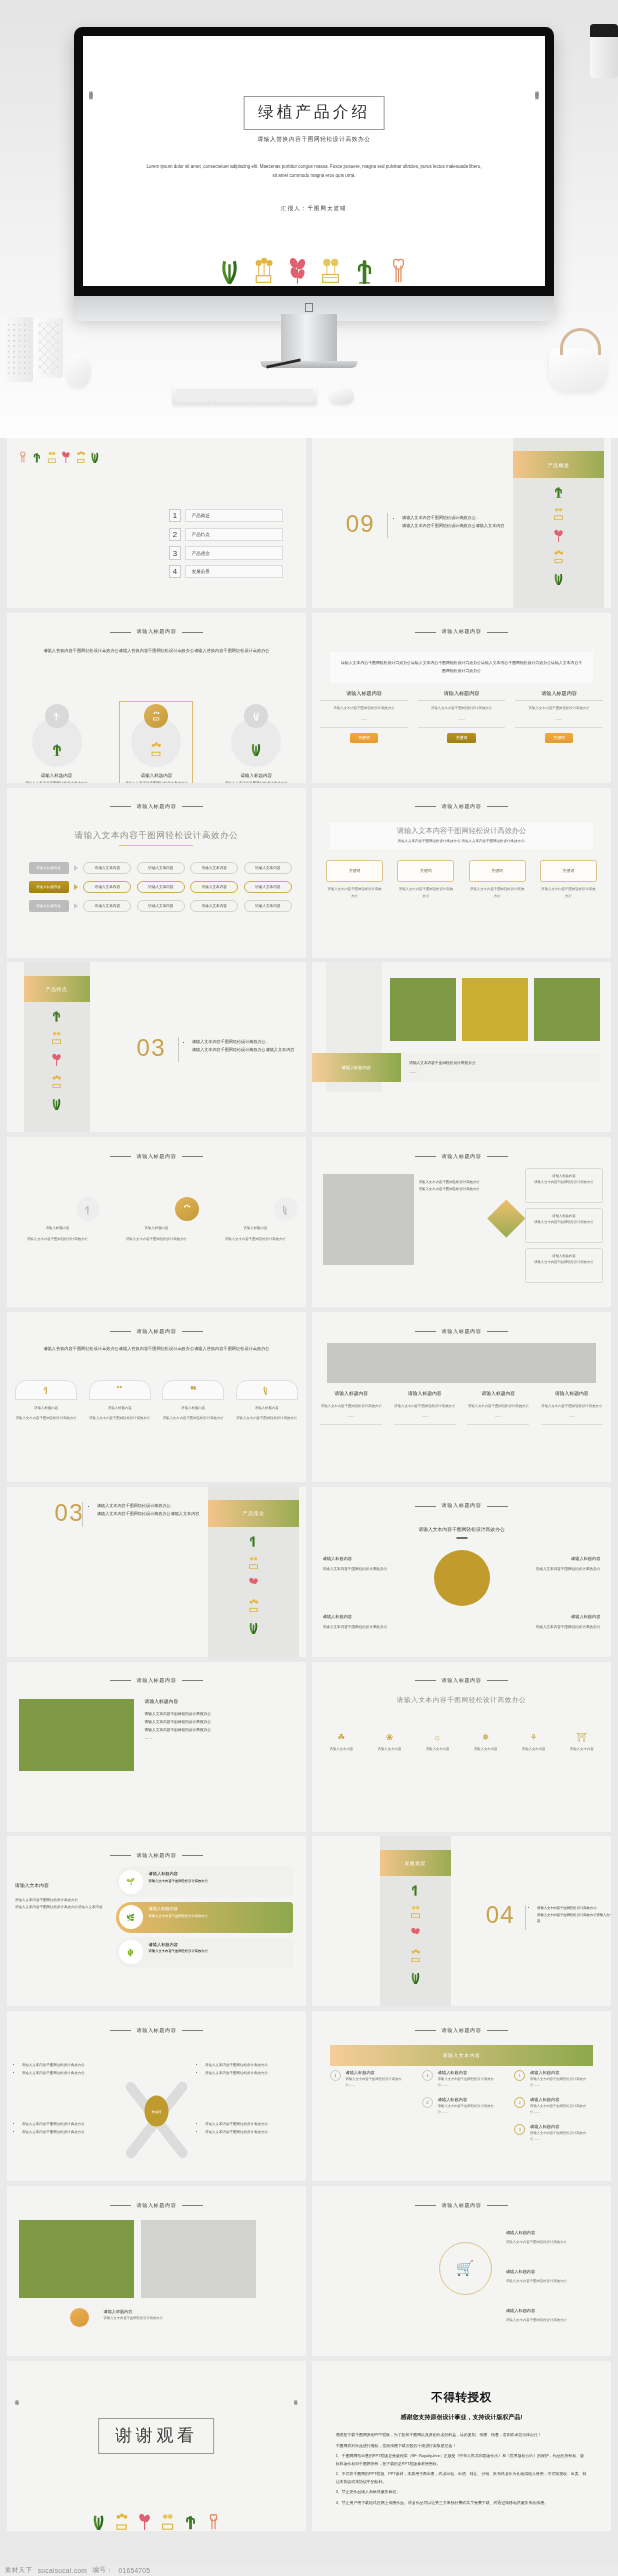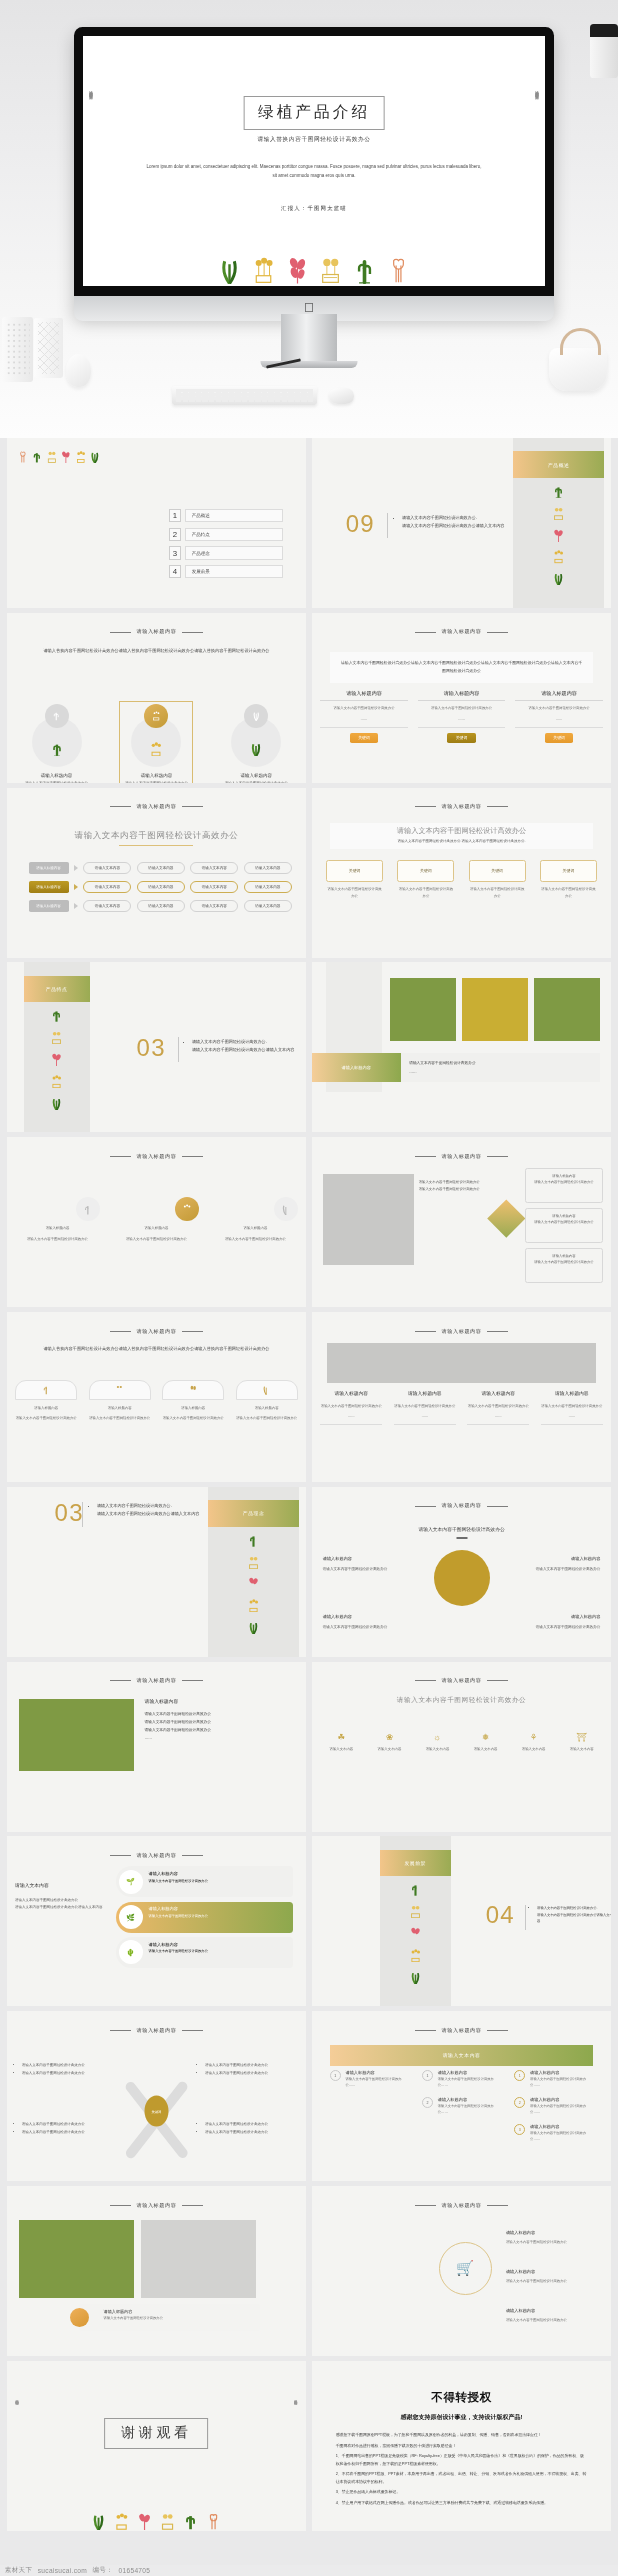--- a/index.html
+++ b/index.html
@@ -158,21 +158,21 @@
   .cmp-g{position:absolute;left:12px;top:34px;width:115px;height:78px;background:#7f9a44;}
   .cmp-r{position:absolute;left:134px;top:34px;width:115px;height:78px;background:#d2d2d0;}
   .cmp-b{position:absolute;left:72px;top:118px;width:181px;height:26.6px;background:#f3f3f1;border-radius:1.8px;padding:4.8px 6px 0 25px;}
   .cmp-b .dot{position:absolute;left:-8.5px;top:3.6px;width:19.3px;height:19.3px;border-radius:50%;background:linear-gradient(145deg,#eeb05a,#d79733);}
   .cmp-b .h{font-size:4.1px;color:#2f2f2f;} .cmp-b .p{font-size:3.3px;color:#6d6d6d;margin-top:1.8px;}
   
   .cart{position:absolute;left:127px;top:56px;width:53px;height:53px;border-radius:50%;border:1.8px solid #ddc58a;display:flex;align-items:center;justify-content:center;font-size:14.5px;color:#c6a647;}
   .cart-side{position:absolute;width:91px;font-size:3.4px;color:#6d6d6d;line-height:1.9;}
   .cart-side .h{font-size:4.2px;color:#2f2f2f;margin-bottom:2.4px;}
   
-  .th-box{position:absolute;left:50%;top:57px;transform:translateX(-50%);border:0.6px solid #9a9a9a;padding:5.4px 15.7px;font-size:14px;letter-spacing:3.6px;color:#3a3a3a;white-space:nowrap;}
+  .th-box{position:absolute;left:50%;top:57px;transform:translateX(-50%);border:0.6px solid #9a9a9a;padding:5.4px 15.7px;font-size:17px;letter-spacing:3.6px;color:#3a3a3a;white-space:nowrap;}
   .th-plants{position:absolute;left:50%;bottom:1.2px;transform:translateX(-50%);display:flex;gap:9.7px;align-items:flex-end;}
   .th-vL{position:absolute;left:8.5px;top:37px;writing-mode:vertical-rl;font-size:3.1px;color:#9a9a9a;height:97px;overflow:hidden;}
   .th-vR{position:absolute;right:8.5px;top:37px;writing-mode:vertical-rl;font-size:3.1px;color:#9a9a9a;height:97px;overflow:hidden;}
   
   .cp-h{position:absolute;left:0;right:0;top:29px;text-align:center;font-size:11.5px;color:#111;font-weight:bold;letter-spacing:0.6px;}
   .cp-s{position:absolute;left:0;right:0;top:52px;text-align:center;font-size:6px;color:#111;font-weight:bold;}
   .cp-b{position:absolute;left:24px;right:24px;top:70px;font-size:3.9px;color:#3a3a3a;line-height:1.85;}
   .cp-b p{margin-bottom:3.6px;}
   
   .wm{position:absolute;left:0;bottom:0;width:618px;height:11px;background:#ebebec;display:flex;align-items:center;padding-left:4.8px;gap:5.4px;font-size:6.6px;color:#8e8e8e;letter-spacing:0.3px;}

